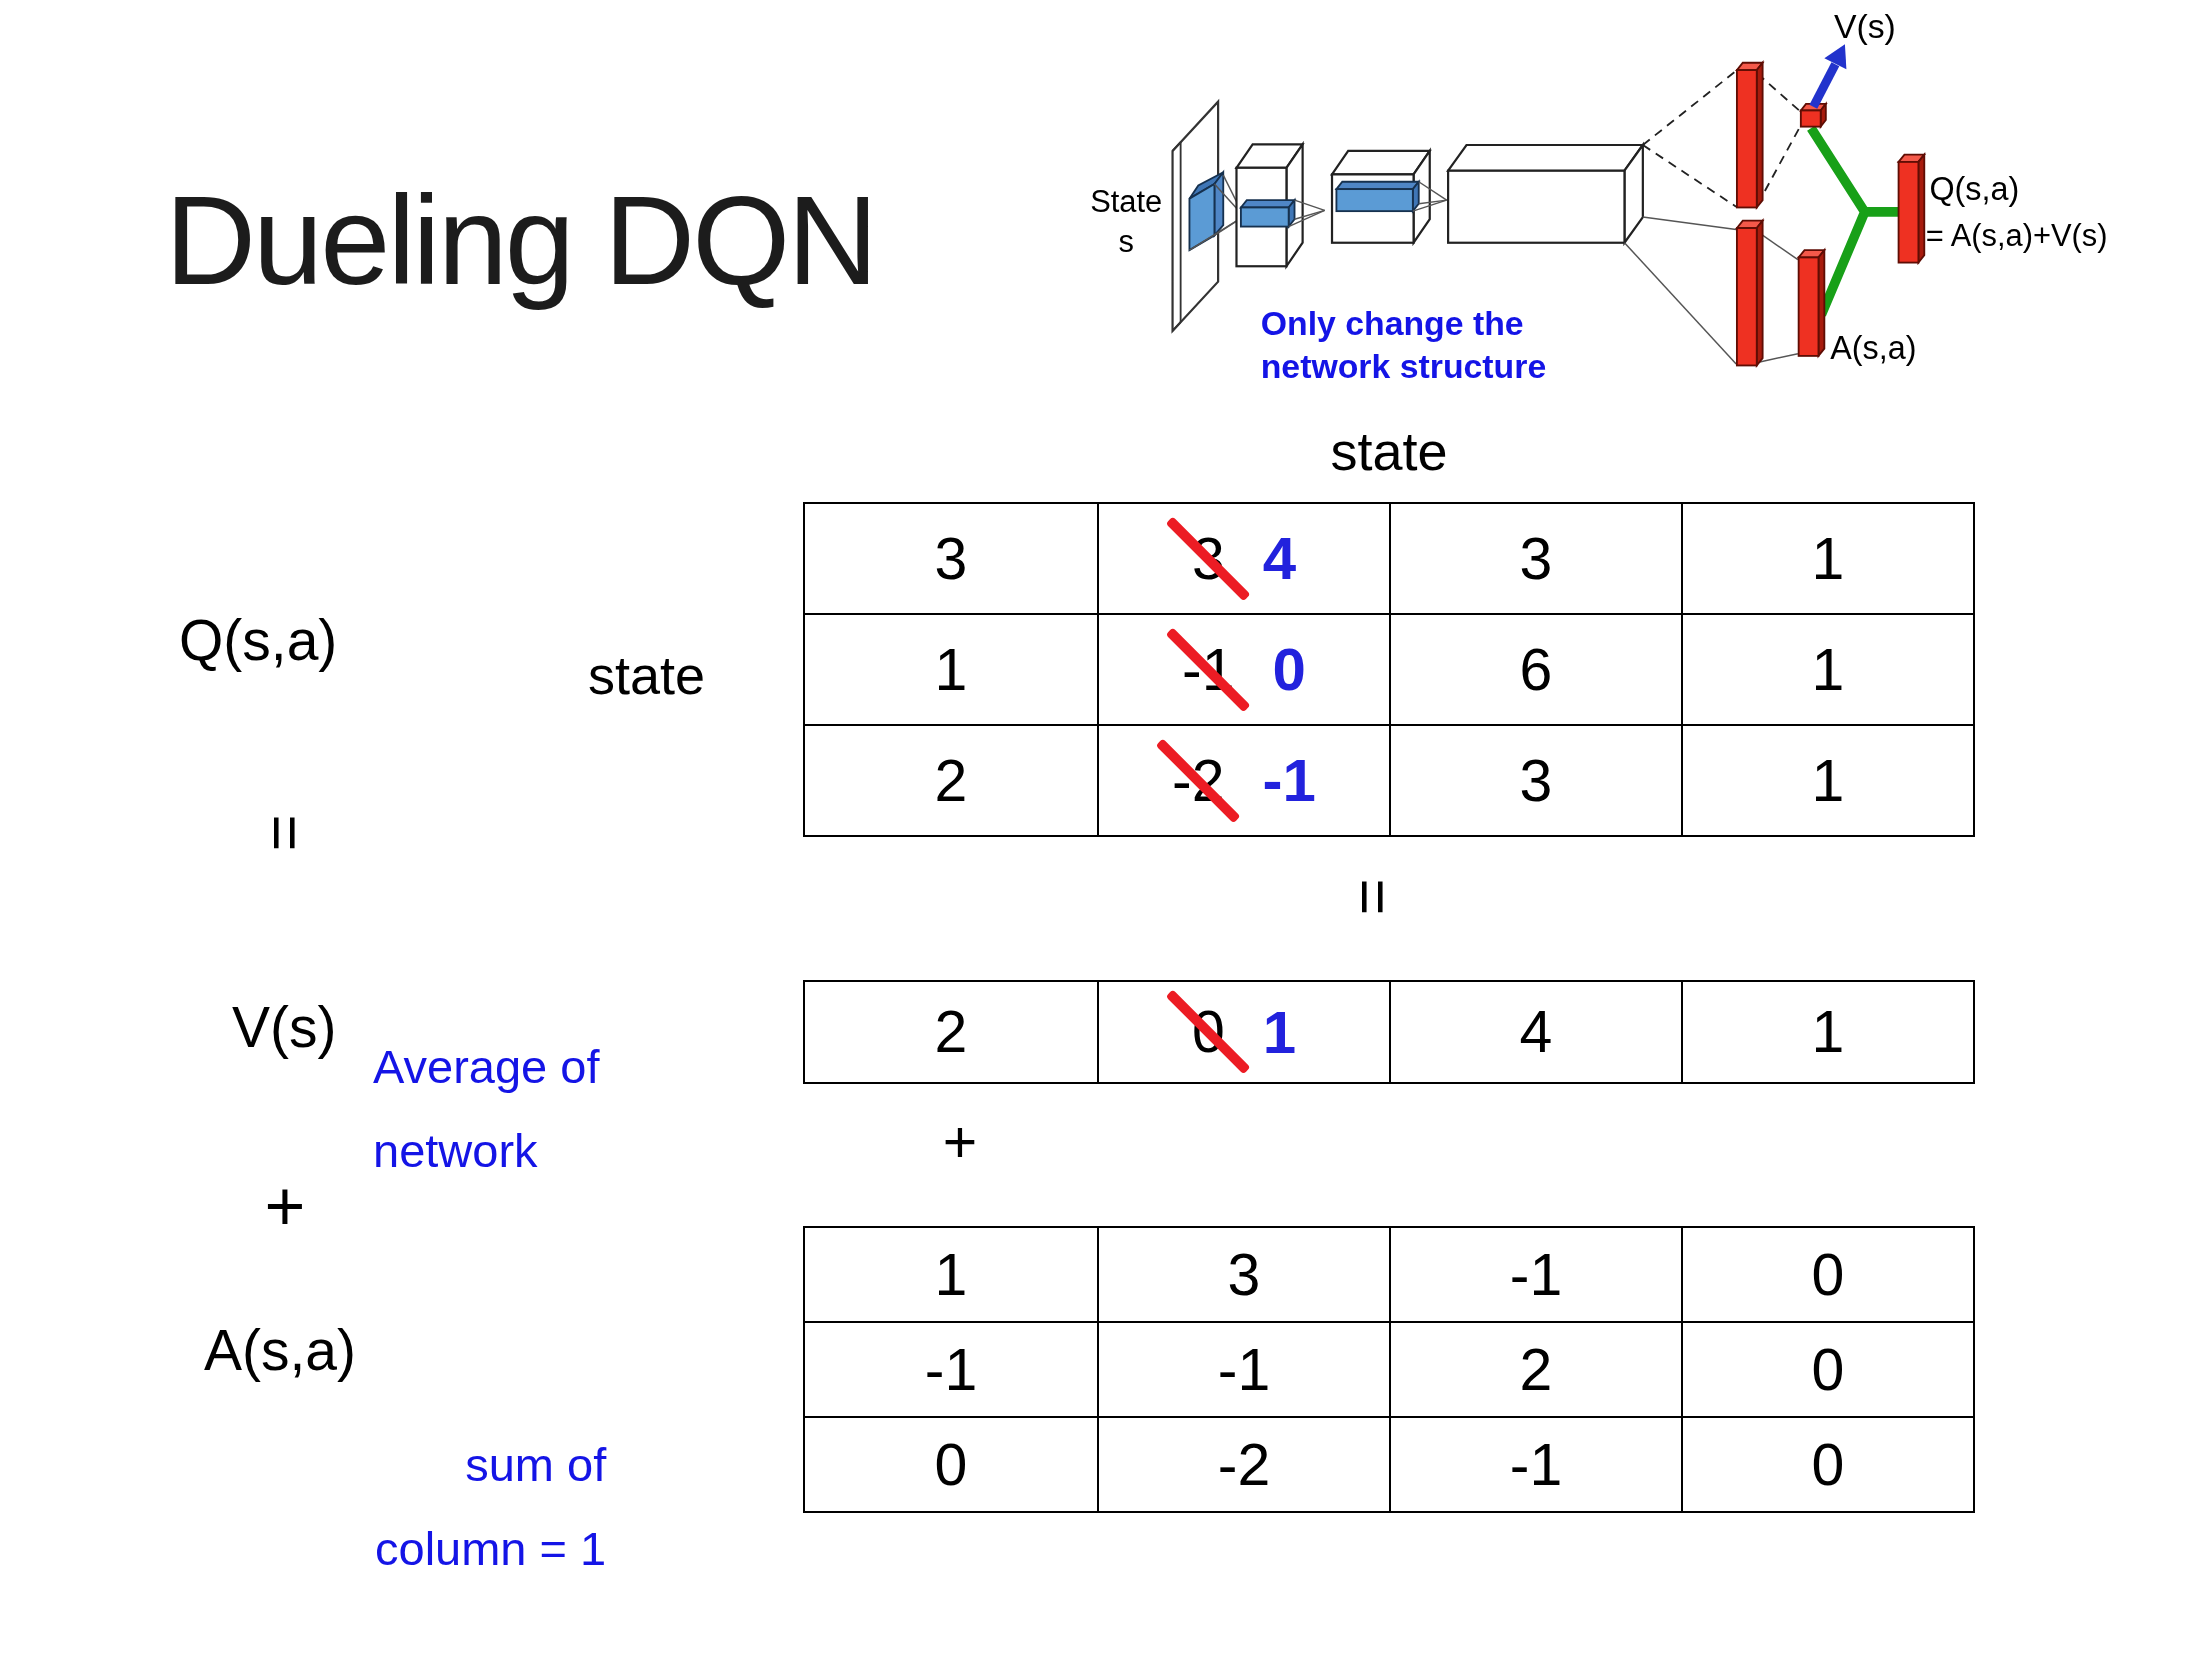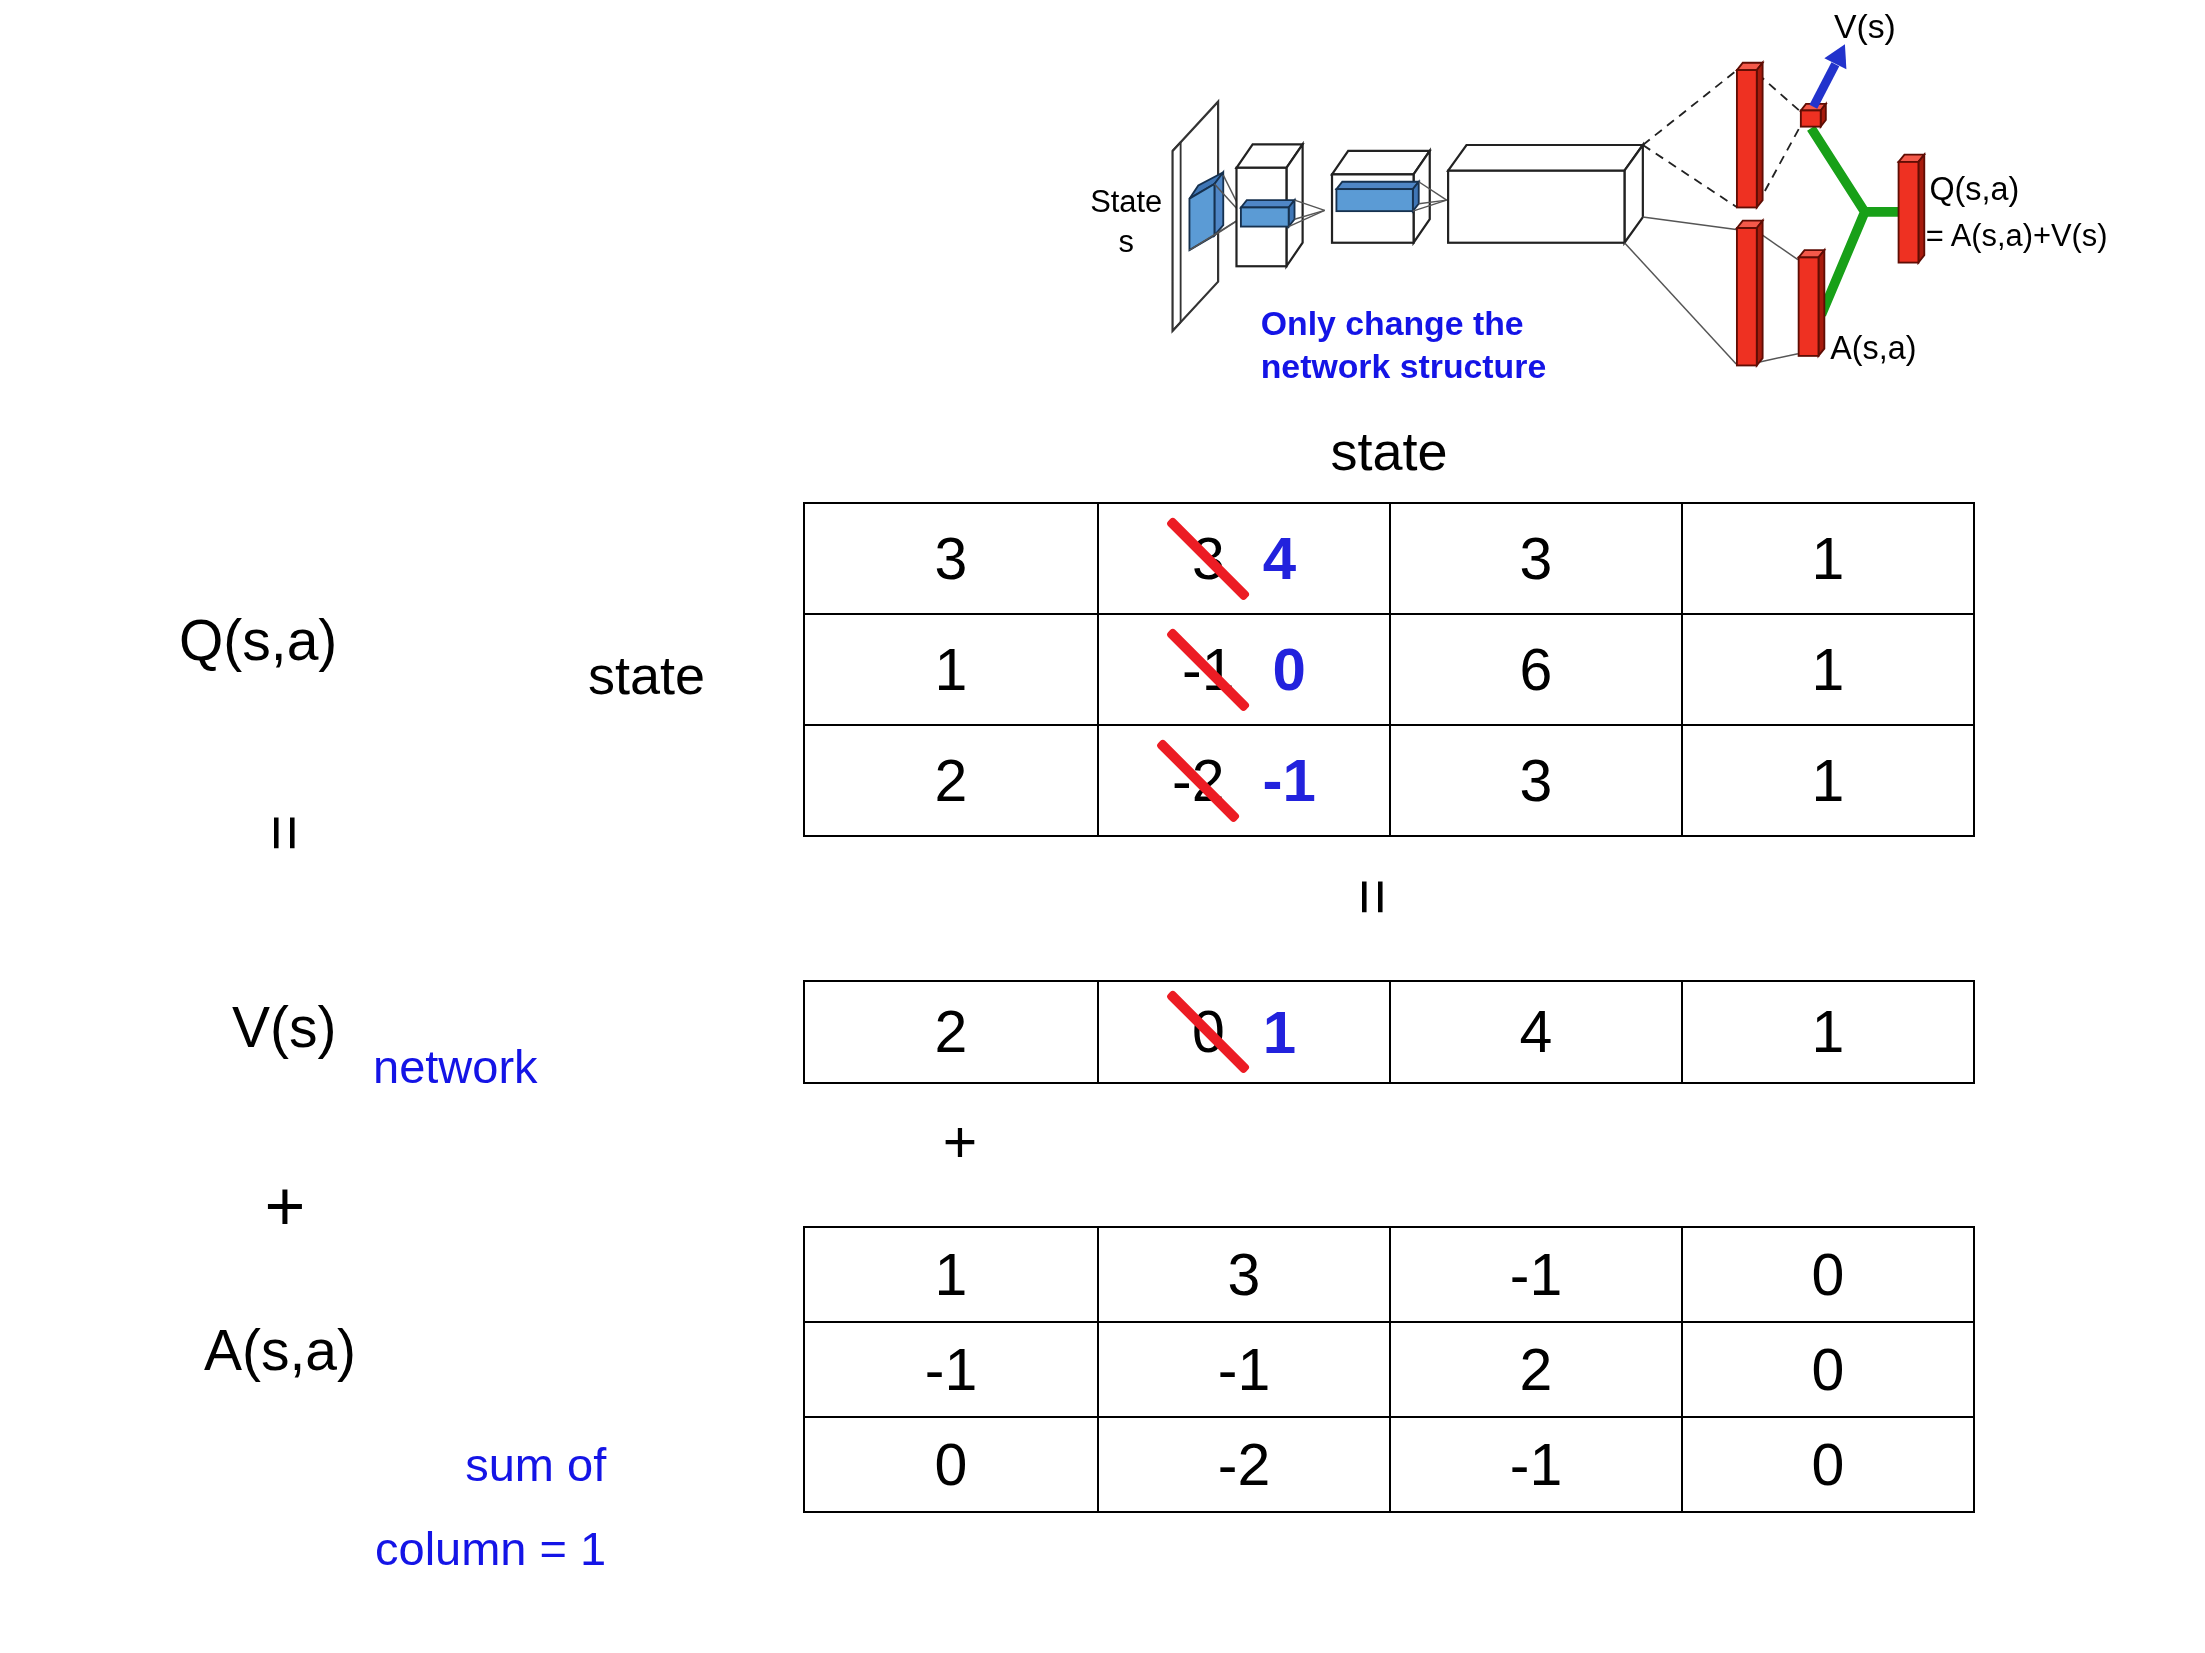--- a/index.html
+++ b/index.html
@@ -29,20 +29,21 @@
   .oldwrap{position:relative;display:inline-flex;align-items:center;justify-content:center;}
   .slash{position:absolute;left:50%;top:50%;width:110px;height:10.3px;background:#ec1c24;border-radius:3.7px;
          transform:translate(-50%,-50%) rotate(45deg);pointer-events:none;}
   svg text{font-family:"Liberation Sans",sans-serif;}
 </style>
 </head>
 <body>
 
 <div class="slide">
 
+  <div class="abs title">Dueling DQN</div>
 
   <svg class="abs" style="left:1066px;top:0;" width="1139" height="412" viewBox="1450 0 1550 560">
 
     <g>
       <polygon points="1595,205 1657,138 1657,383 1595,450" fill="#ffffff" stroke="#333" stroke-width="3"></polygon>
       <line x1="1606" y1="193" x2="1606" y2="438" stroke="#333" stroke-width="2.5"></line>
       <line x1="1595" y1="205" x2="1606" y2="193" stroke="#333" stroke-width="2.5"></line>
       <line x1="1595" y1="450" x2="1606" y2="438" stroke="#333" stroke-width="2.5"></line>
     </g>
 
@@ -166,20 +167,21 @@
   <div class="sym veq" style="left:248px;top:792px;">
       <span>=</span>
     </div>
   <div class="abs lbl" style="left:232px;top:994px;">V(s)</div>
   <div class="sym" style="left:248px;top:1165px;">
       <span class="plus">+</span>
     </div>
   <div class="abs lbl" style="left:204px;top:1317px;">A(s,a)</div>
 
   <div class="abs note" style="left:373px;top:1025px;">
+    <div>Average of</div>
     <div>network</div>
   </div>
   <div class="abs note" style="left:375px;top:1423px;text-align:right;">
     <div>sum of</div>
     <div>column = 1</div>
   </div>
 
   <div class="sym veq" style="left:1336px;top:856px;">
       <span>=</span>
     </div>

